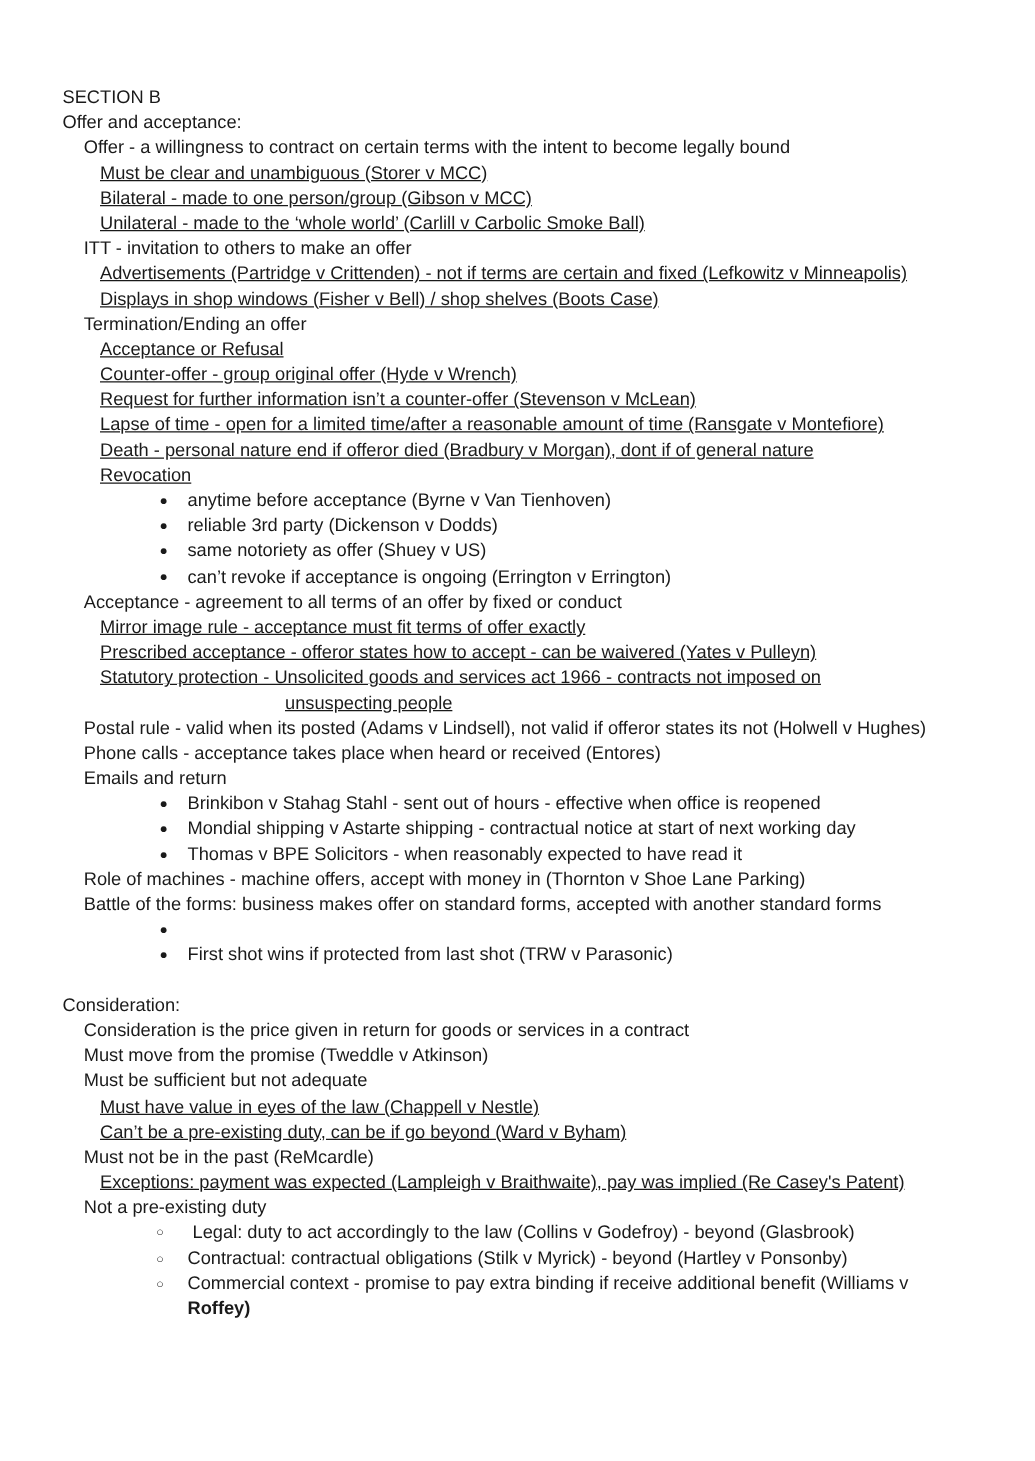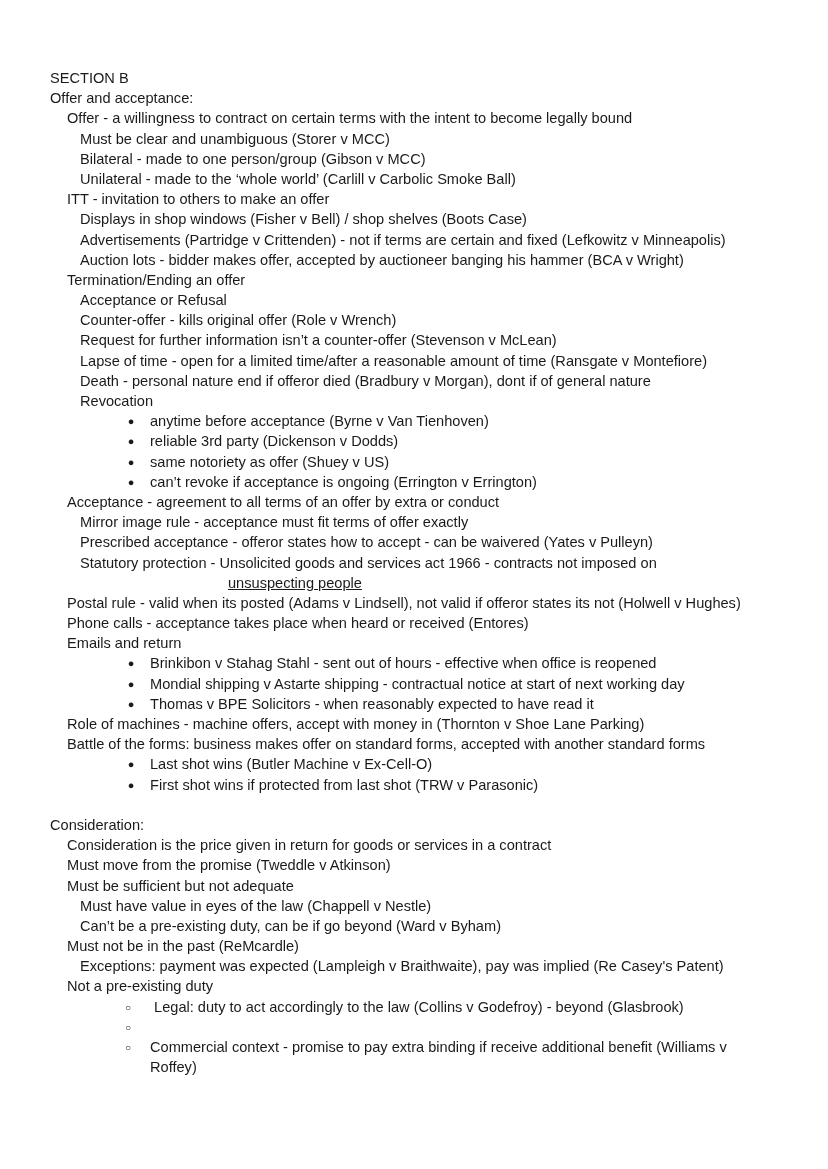--- a/index.html
+++ b/index.html
@@ -23,21 +23,21 @@
       font-size: 14.6px;
       line-height: 20.2px;
     }
     .line {
       white-space: nowrap;
       position: relative;
       height: 20.2px;
     }
     .l0 { padding-left: 0px; }
     .l1 { padding-left: 17px; }
-    .l2 { padding-left: 30px; }
+    .l2 { padding-left: 30px; text-decoration: underline; }
     .bullet {
       padding-left: 100px;
     }
     .bullet .glyph {
       position: absolute;
       left: 74px;
       top: 0;
       width: 14px;
       text-align: center;
       font-size: 11px;
@@ -50,43 +50,43 @@
       left: 75px;
       top: 1px;
       font-size: 10px;
     }
     .wrap-cont {
       padding-left: 178px;
       text-decoration: underline;
     }
     .circle-cont {
       padding-left: 100px;
+      font-weight: bold;
     }
     .blank { height: 20.2px; }
   </style>
 </head>
 <body>
 
 <div id="doc">
   <div class="line l0">SECTION B</div>
   <div class="line l0">Offer and acceptance:</div>
 
   <div class="line l1">Offer - a willingness to contract on certain terms with the intent to become legally bound</div>
   <div class="line l2">Must be clear and unambiguous (Storer v MCC)</div>
   <div class="line l2">Bilateral - made to one person/group (Gibson v MCC)</div>
   <div class="line l2">Unilateral - made to the ‘whole world’ (Carlill v Carbolic Smoke Ball)</div>
 
   <div class="line l1">ITT - invitation to others to make an offer</div>
+  <div class="line l2">Advertisements (Partridge v Crittenden) - not if terms are certain and fixed (Lefkowitz v Minneapolis)</div>
   <div class="line l2">Displays in shop windows (Fisher v Bell) / shop shelves (Boots Case)</div>
-  <div class="line l2">Advertisements (Partridge v Crittenden) - not if terms are certain and fixed (Lefkowitz v Minneapolis)</div>
-  <div class="line l2">Auction lots - bidder makes offer, accepted by auctioneer banging his hammer (BCA v Wright)</div>
 
   <div class="line l1">Termination/Ending an offer</div>
   <div class="line l2">Acceptance or Refusal</div>
-  <div class="line l2">Counter-offer - kills original offer (Role v Wrench)</div>
+  <div class="line l2">Counter-offer - group original offer (Hyde v Wrench)</div>
   <div class="line l2">Request for further information isn’t a counter-offer (Stevenson v McLean)</div>
   <div class="line l2">Lapse of time - open for a limited time/after a reasonable amount of time (Ransgate v Montefiore)</div>
   <div class="line l2">Death - personal nature end if offeror died (Bradbury v Morgan), dont if of general nature</div>
   <div class="line l2">Revocation</div>
 
   <div class="line bullet">
     <span class="glyph">●</span>
     <span>anytime before acceptance (Byrne v Van Tienhoven)</span>
   </div>
   <div class="line bullet">
@@ -95,21 +95,21 @@
   </div>
   <div class="line bullet">
     <span class="glyph">●</span>
     <span>same notoriety as offer (Shuey v US)</span>
   </div>
   <div class="line bullet">
     <span class="glyph">●</span>
     <span>can’t revoke if acceptance is ongoing (Errington v Errington)</span>
   </div>
 
-  <div class="line l1">Acceptance - agreement to all terms of an offer by extra or conduct</div>
+  <div class="line l1">Acceptance - agreement to all terms of an offer by fixed or conduct</div>
   <div class="line l2">Mirror image rule - acceptance must fit terms of offer exactly</div>
   <div class="line l2">Prescribed acceptance - offeror states how to accept - can be waivered (Yates v Pulleyn)</div>
   <div class="line l2">Statutory protection - Unsolicited goods and services act 1966 - contracts not imposed on</div>
   <div class="line wrap-cont">unsuspecting people</div>
 
   <div class="line l1">Postal rule - valid when its posted (Adams v Lindsell), not valid if offeror states its not (Holwell v Hughes)</div>
   <div class="line l1">Phone calls - acceptance takes place when heard or received (Entores)</div>
   <div class="line l1">Emails and return</div>
 
   <div class="line bullet">
@@ -123,21 +123,20 @@
   <div class="line bullet">
     <span class="glyph">●</span>
     <span>Thomas v BPE Solicitors - when reasonably expected to have read it</span>
   </div>
 
   <div class="line l1">Role of machines - machine offers, accept with money in (Thornton v Shoe Lane Parking)</div>
   <div class="line l1">Battle of the forms: business makes offer on standard forms, accepted with another standard forms</div>
 
   <div class="line bullet">
     <span class="glyph">●</span>
-    <span>Last shot wins (Butler Machine v Ex-Cell-O)</span>
   </div>
   <div class="line bullet">
     <span class="glyph">●</span>
     <span>First shot wins if protected from last shot (TRW v Parasonic)</span>
   </div>
 
   <div class="blank"></div>
 
   <div class="line l0">Consideration:</div>
   <div class="line l1">Consideration is the price given in return for goods or services in a contract</div>
@@ -148,19 +147,20 @@
   <div class="line l1">Must not be in the past (ReMcardle)</div>
   <div class="line l2">Exceptions: payment was expected (Lampleigh v Braithwaite), pay was implied (Re Casey's Patent)</div>
   <div class="line l1">Not a pre-existing duty</div>
 
   <div class="line circle">
     <span class="glyph">○</span>
     <span style="white-space:pre"> Legal: duty to act accordingly to the law (Collins v Godefroy) - beyond (Glasbrook)</span>
   </div>
   <div class="line circle">
     <span class="glyph">○</span>
+    <span>Contractual: contractual obligations (Stilk v Myrick) - beyond (Hartley v Ponsonby)</span>
   </div>
   <div class="line circle">
     <span class="glyph">○</span>
     <span>Commercial context - promise to pay extra binding if receive additional benefit (Williams v</span>
   </div>
   <div class="line circle-cont">Roffey)</div>
 </div>
 
 </body></html>

